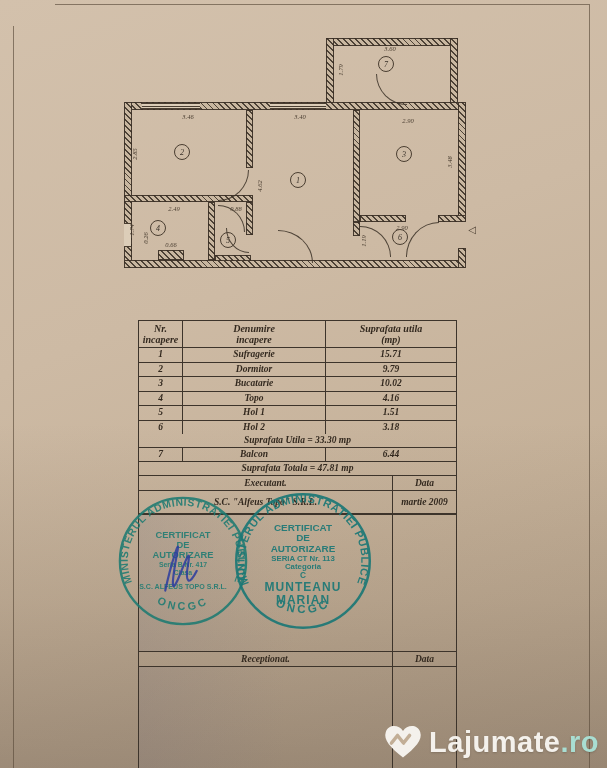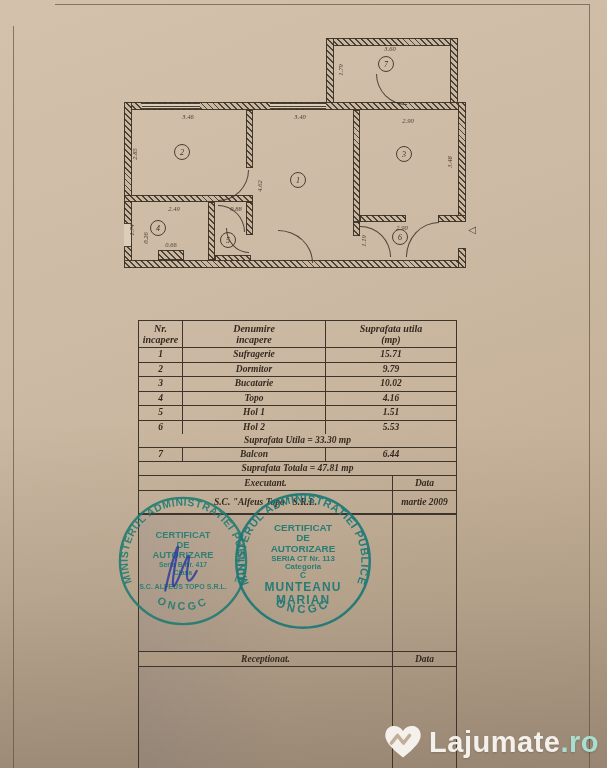--- a/index.html
+++ b/index.html
@@ -166,21 +166,21 @@
           <div class="tcell c3">4.16</div>
         </div>
         <div class="trow" style="height: 13.5px;">
           <div class="tcell c1">5</div>
           <div class="tcell c2">Hol 1</div>
           <div class="tcell c3">1.51</div>
         </div>
         <div class="trow" style="height: 13.5px;">
           <div class="tcell c1">6</div>
           <div class="tcell c2">Hol 2</div>
-          <div class="tcell c3">5.53</div>
+          <div class="tcell c3">3.18</div>
         </div>
       </div>
 
     <div class="trow" style="height:13px;">
       <div class="tcell merged">Suprafata Utila = 33.30 mp</div>
     </div>
 
     <div class="trow" style="height:13px;">
       <div class="tcell c1">7</div>
       <div class="tcell c2">Balcon</div>

